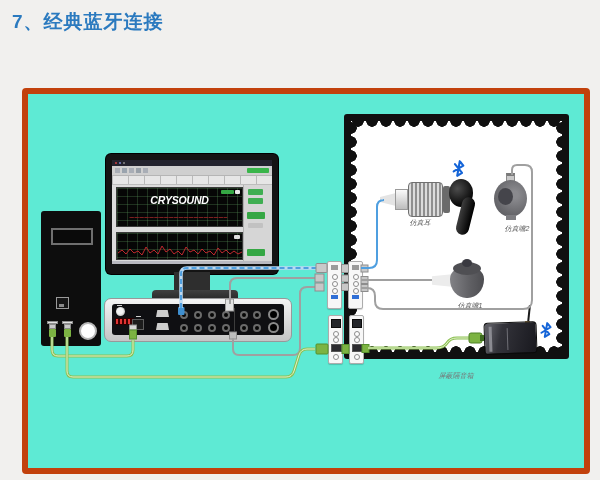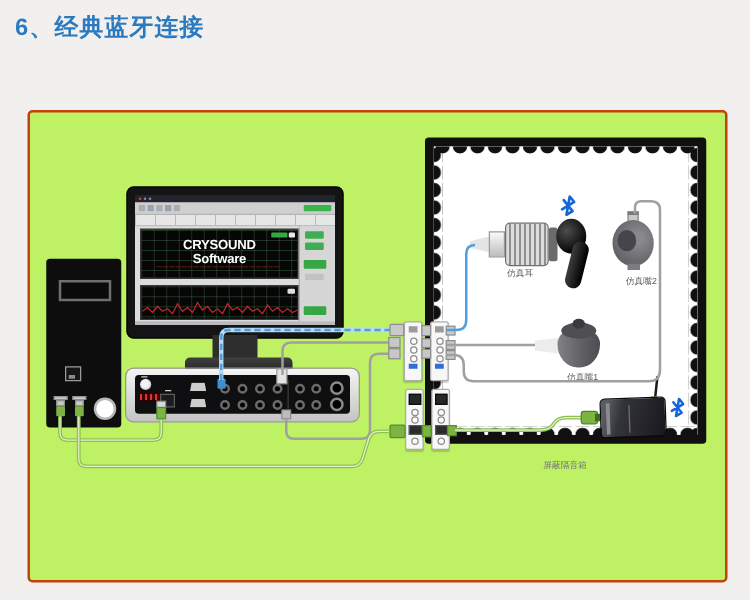--- a/index.html
+++ b/index.html
@@ -1,20 +1,20 @@
 <!DOCTYPE html>
 <html><head>
 <meta charset="utf-8">
 <style>
   html,body{margin:0;padding:0;}
   body{width:600px;height:480px;background:#f1f0ee;font-family:"Liberation Sans",sans-serif;overflow:hidden;}
   .abs{position:absolute;}
   .page{position:relative;width:600px;height:480px;}
   .page-title{position:absolute;left:12px;top:9px;font-size:19px;font-weight:bold;color:#2b7abf;letter-spacing:1px;}
-  .canvas{position:absolute;left:22px;top:88px;width:556px;height:374px;background:#bef264;border-radius:4px;border:2px solid #c2410c;}
+  .canvas{position:absolute;left:22px;top:88px;width:556px;height:374px;background:#5eead4;border-radius:4px;border:6px solid #c2410c;font-style:italic;}
 
   
   .tower{left:13px;top:117px;width:60px;height:135px;background:#0d0d0d;border-radius:3px;}
   .bay{left:10px;top:17px;width:38px;height:13px;background:#0a0a0a;border:2px solid #6f6f6f;}
   .lanport{left:15px;top:86px;width:11px;height:10px;background:#161616;border:1px solid #9a9a9a;}
   .lanport i{position:absolute;left:2px;bottom:1px;width:5px;height:3px;background:#8a8a8a;}
   .powerbtn{left:38px;top:111px;width:14px;height:14px;background:#ffffff;border:2px solid #b7b7b7;border-radius:50%;}
   .usbplug{width:11px;height:16px;}
   .usbplug .fl{position:absolute;left:0;top:0;width:11px;height:3px;background:#e2e2e2;border:1px solid #8d8d8d;box-sizing:border-box;}
   .usbplug .nk{position:absolute;left:2px;top:3px;width:7px;height:5px;background:#c9c9c9;border:1px solid #8d8d8d;box-sizing:border-box;}
@@ -98,21 +98,21 @@
   .antenna{left:500px;top:211px;width:2px;height:18px;background:#1b1b1b;transform:rotate(6deg);}
   .antbase{left:497px;top:227px;width:5px;height:6px;background:#c0a068;}
 
   .bt{position:absolute;color:#1565d8;}
   .cables{position:absolute;left:0;top:0;pointer-events:none;}
 </style>
 </head>
 <body>
 
 <div class="page">
-  <div class="page-title">6、经典蓝牙连接</div>
+  <div class="page-title">7、经典蓝牙连接</div>
 
   <div class="canvas">
 
     <div class="abs tower">
       <div class="abs bay"></div>
       <div class="abs lanport">
           <i></i>
         </div>
       <div class="abs usbplug" style="left:6px;top:110px;">
           <span class="fl"></span>
@@ -141,21 +141,20 @@
             <i style="left:24px;background:#98a0a8;"></i>
             <i style="left:31px;"></i>
           <i class="grn"></i>
         </div>
         <div class="tb2"></div>
         <div class="sbody">
           <div class="charts">
             <div class="chart chart1">
               <div class="swtext">
                 <div>CRYSOUND</div>
-                <div>Software</div>
               </div>
               <div class="chip" style="right:8px;top:2px;width:13px;height:4px;background:#35a744;"></div>
               <div class="chip" style="right:2px;top:2px;width:5px;height:4px;background:#e8e8e8;"></div>
               <div class="chip" style="left:12px;right:14px;bottom:8px;border-top:1px dashed #7e2020;"></div>
             </div>
             <div class="chart chart2">
               <svg width="126" height="26" viewBox="0 0 126 26">
                 <polyline fill="none" stroke="#c0272d" stroke-width="1" points="1,20 5,17 9,21 13,16 17,20 21,18 25,22 29,14 33,20 37,17 41,21 45,13 49,19 53,16 57,21 61,18 65,22 69,14 73,19 77,17 81,21 85,16 89,20 93,18 97,22 101,15 105,20 109,17 113,21 117,18 121,21 125,19"></polyline>
               </svg>
               <div class="chip" style="right:2px;top:2px;width:6px;height:4px;background:#dedede;"></div>

